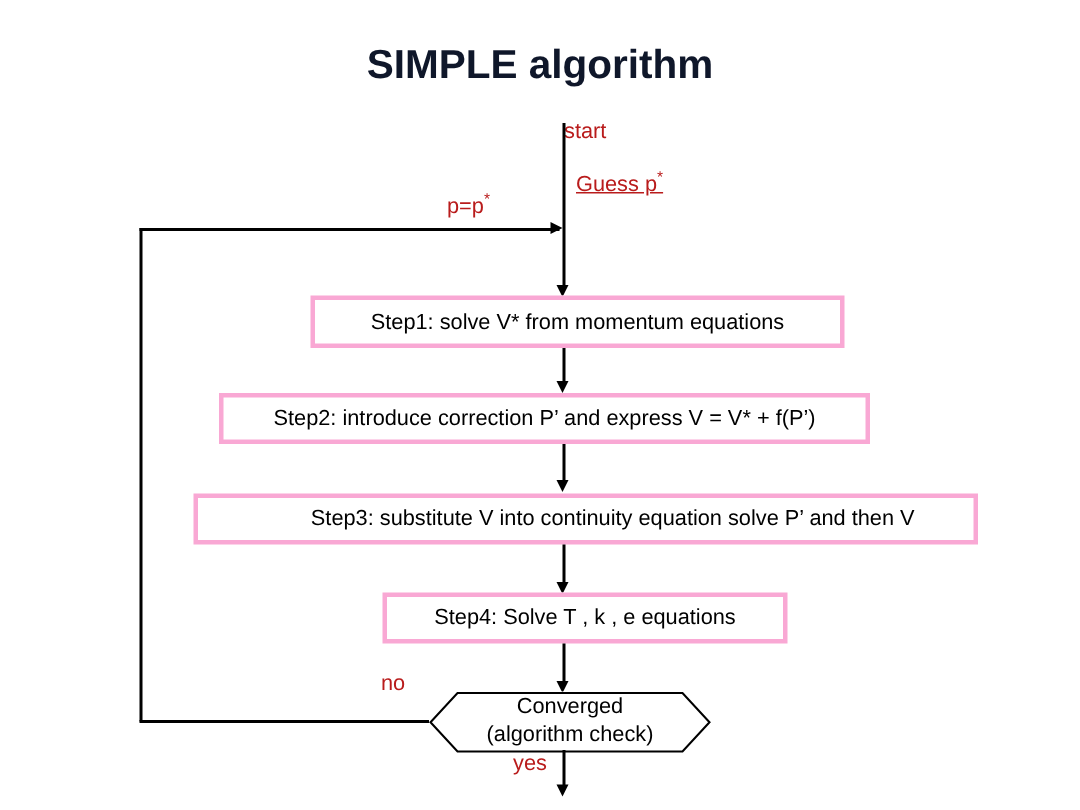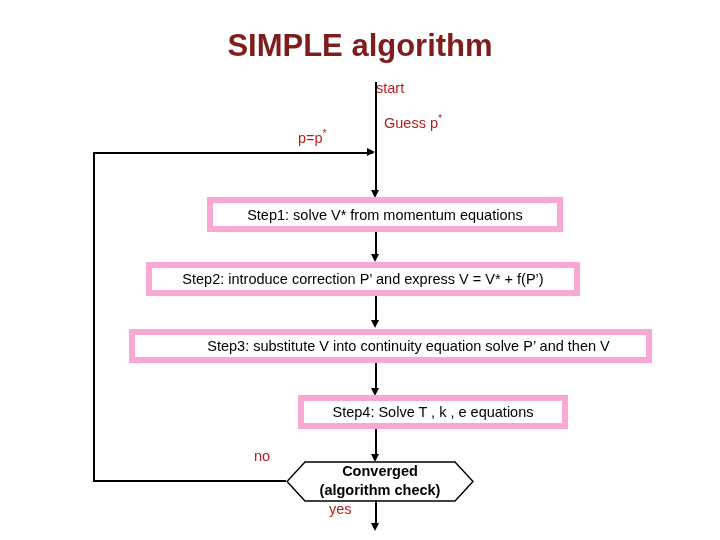--- a/index.html
+++ b/index.html
@@ -15,47 +15,46 @@
     font-family: "Liberation Sans", sans-serif;
     color: #000000;
     overflow: hidden;
   }
   .title {
     position: absolute;
     left: 0;
     top: 28px;
     width: 720px;
     text-align: center;
-    font-size: 31px;
+    font-size: 27px;
     font-weight: bold;
     letter-spacing: 0px;
-    color: #7f1d1d;
+    color: #0f172a;
   }
   .lbl {
     position: absolute;
     font-size: 14.5px;
     white-space: nowrap;
     color: #b91c1c;
   }
   .box {
     position: absolute;
-    border: 6px solid #f9a8d4;
+    border: 3px solid #f9a8d4;
     background: #ffffff;
     box-sizing: border-box;
     display: flex;
     align-items: center;
     justify-content: center;
     font-size: 14.5px;
     white-space: nowrap;
     color: #000000;
   }
   .hex {
     position: absolute;
     background: #ffffff;
-    font-weight: bold;
   }
   .hex-text {
     position: absolute;
     width: 100%;
     text-align: center;
     font-size: 14.5px;
     line-height: 19px;
     top: 1px;
     color: #000000;
   }
@@ -93,21 +92,21 @@
 </style>
 </head>
 <body>
 
 <div id="canvas">
 
   <div class="title">SIMPLE algorithm</div>
 
   <div class="lbl" style="left:376px; top:80px;">start</div>
 
-  <div class="lbl" style="left:384px; top:115px;">Guess p<sup>*</sup></div>
+  <div class="lbl" style="left:384px; top:115px;text-decoration:underline;">Guess p<sup>*</sup></div>
 
   <div class="lbl" style="left:298px; top:130px;text-align:right;">p=p<sup>*</sup></div>
 
   <div class="vline" style="left:375px; top:82px; height:110px;"></div>
   <div class="arrow-down" style="left:371px; top:190px;"></div>
 
   <div class="vline" style="left:93px; top:152px; height:329px;"></div>
 
   <div class="hline" style="left:93px; top:152px; width:280px;"></div>
   <div class="arrow-right" style="left:367px; top:148px;"></div>
@@ -128,39 +127,39 @@
   <div class="vline" style="left:375px; top:296px; height:26px;"></div>
   <div class="arrow-down" style="left:371px; top:320px;"></div>
 
   <div class="box" style="left:129px; top:329px; width:523px; height:34px;padding-left:36px;">
     <span>Step3: substitute V into continuity equation solve P’ and then V</span>
   </div>
 
   <div class="vline" style="left:375px; top:363px; height:27px;"></div>
   <div class="arrow-down" style="left:371px; top:388px;"></div>
 
-  <div class="box" style="left:255px; top:395px; width:270px; height:34px;margin-left:43px;">
+  <div class="box" style="left:255px; top:395px; width:270px; height:34px;">
     <span>Step4: Solve T , k , e equations</span>
   </div>
 
   <div class="vline" style="left:375px; top:429px; height:28px;"></div>
   <div class="arrow-down" style="left:371px; top:454px;"></div>
 
   <div class="hex" style="left:286px; top:461px; width:188px; height:41px;">
     <svg width="188" height="41" viewBox="0 0 188 41" style="position:absolute; left:0; top:0;">
       <polygon points="19,1 169,1 187,20.5 169,40 19,40 1,20.5" fill="#ffffff" stroke="#000000" stroke-width="1.4"></polygon>
     </svg>
     <div class="hex-text">
       <div>Converged</div>
       <div>(algorithm check)</div>
     </div>
   </div>
 
   <div class="lbl" style="left:254px; top:448px;">no</div>
 
-  <div class="lbl" style="left:329px; top:501px;">yes</div>
+  <div class="lbl" style="left:342px; top:501px;">yes</div>
 
   <div class="vline" style="left:375px; top:500px; height:26px;"></div>
   <div class="arrow-down" style="left:371px; top:523px;"></div>
 
   <div class="lbl" style="left:395px; top:512px;margin-top:32px;">end</div>
 
 </div>
 
 </body></html>

